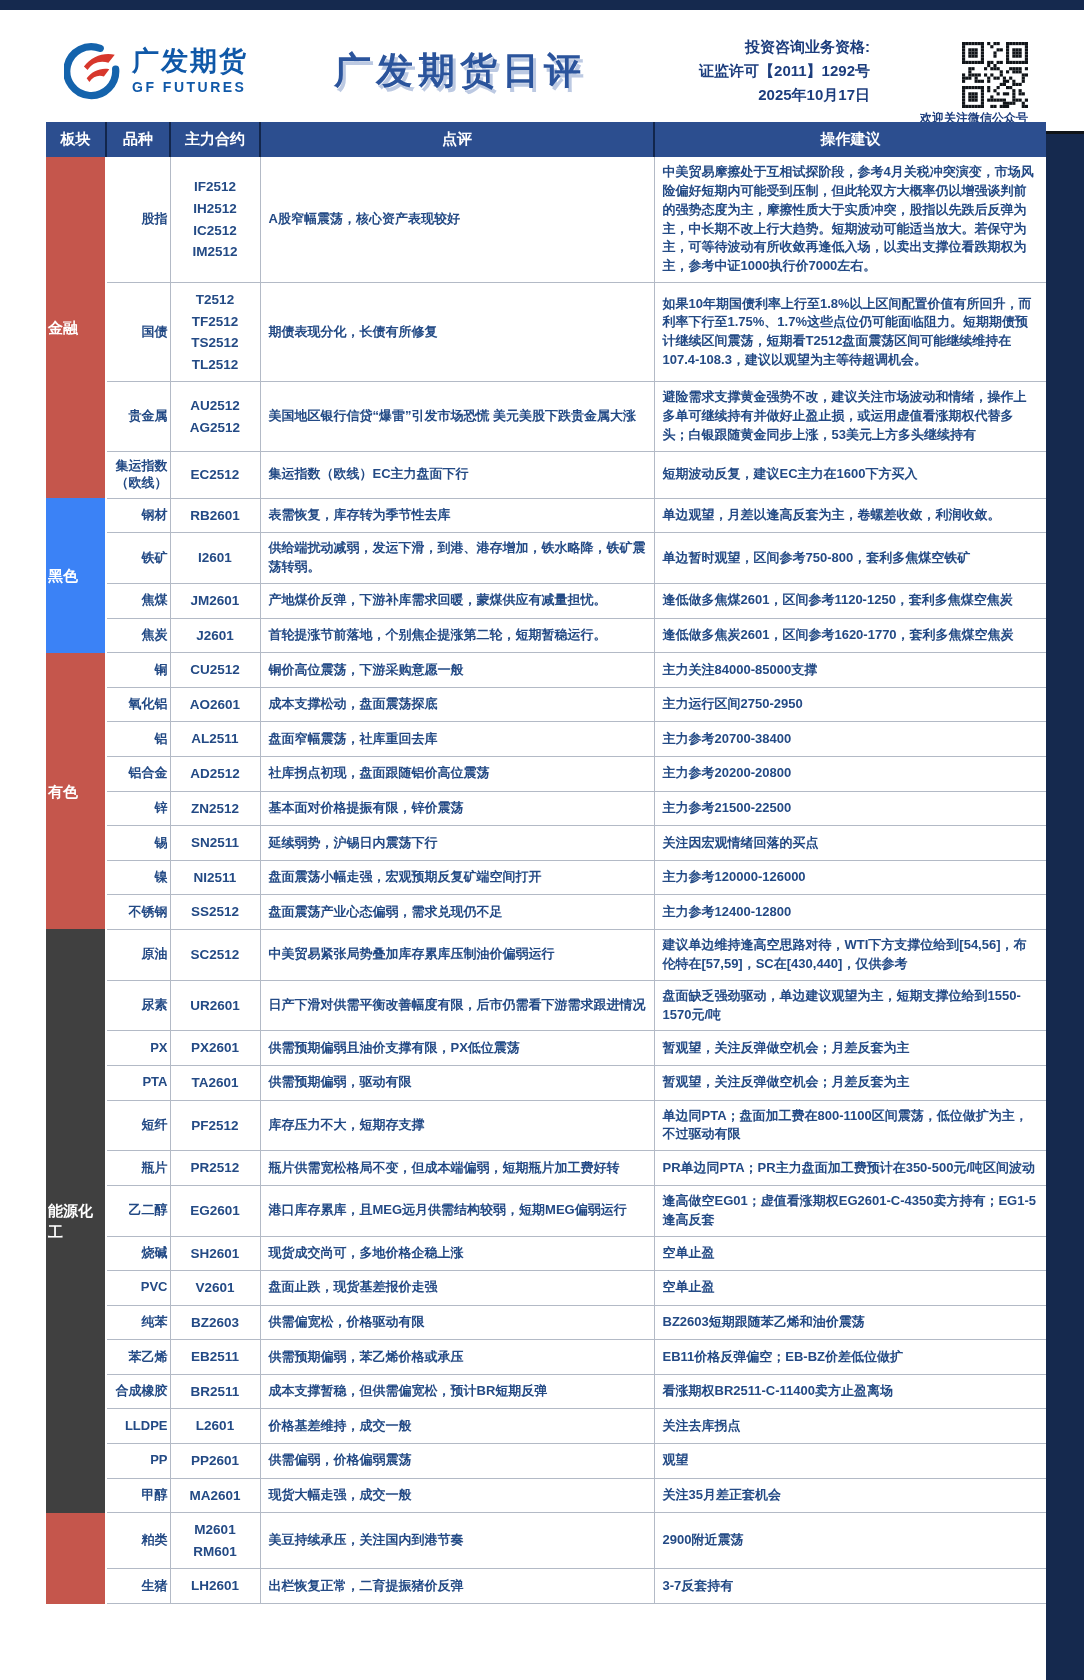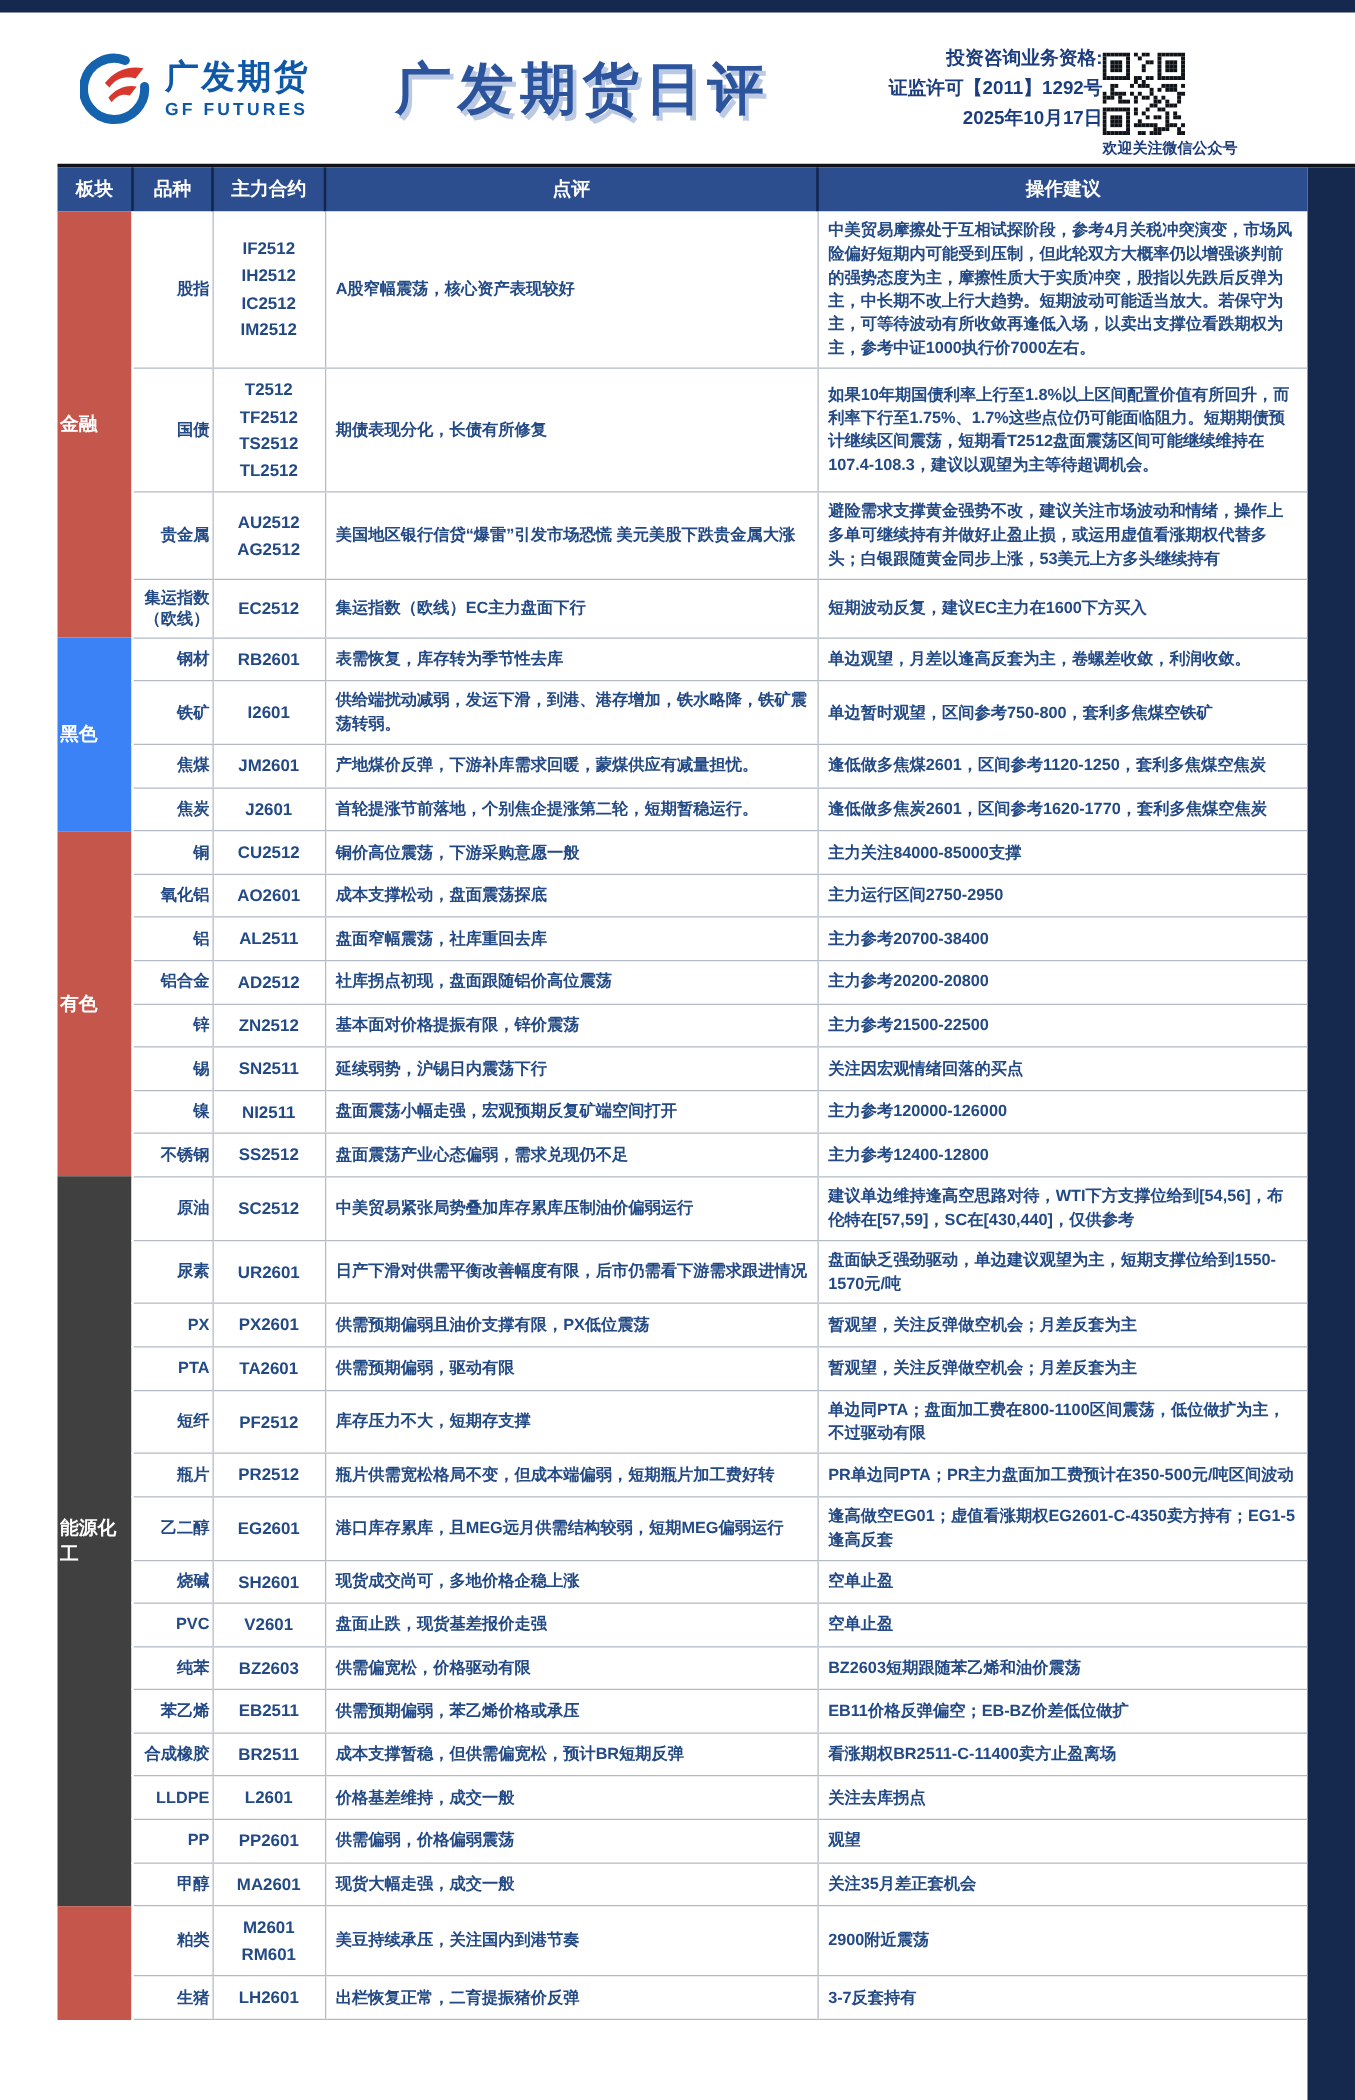--- a/index.html
+++ b/index.html
@@ -4,29 +4,29 @@
 <style>
   html,body{margin:0;padding:0;background:#ffffff;}
   .page{position:relative;width:1084px;height:1680px;overflow:hidden;background:#ffffff;
         font-family:"Liberation Sans","DejaVu Sans",sans-serif;}
   .topbar{position:absolute;top:0;left:0;width:1084px;height:10px;background:#15294E;}
   .header{position:absolute;top:10px;left:0;width:1056px;height:122px;box-sizing:border-box;
           display:flex;align-items:center;padding:4px 28px 4px 64px;}
   .logo{display:flex;align-items:center;gap:10px;width:252px;flex:0 0 auto;}
   .logo-text .cn{font-size:27px;font-weight:bold;color:#0F58A8;letter-spacing:2px;line-height:1.1;}
   .logo-text .en{font-size:14px;font-weight:bold;color:#0F58A8;letter-spacing:2.5px;margin-top:2px;}
-  .title{flex:1;text-align:center;font-size:45px;font-weight:900;color:#2B549C;letter-spacing:5px;
+  .title{flex:1;text-align:center;font-size:37px;font-weight:900;color:#2B549C;letter-spacing:5px;
          text-shadow:3px 4px 0 #BCC9E2;white-space:nowrap;}
   .creds{flex:0 0 auto;width:252px;font-size:15px;font-weight:bold;color:#1C3D7D;line-height:1.6;padding-left:14px;text-align:right;}
-  .qrblock{flex:0 0 auto;width:158px;display:flex;flex-direction:column;align-items:flex-start;
+  .qrblock{flex:0 0 auto;width:158px;display:flex;flex-direction:column;align-items:flex-end;
            justify-content:flex-end;gap:2px;height:112px;}
   .qr-caption{font-size:12px;font-weight:bold;color:#1C3D7D;white-space:nowrap;}
   .divider{position:absolute;top:131px;left:46px;right:0;height:3px;background:#101418;}
   .band{position:absolute;top:134px;right:0;width:38px;bottom:0;background:#15294E;}
-  .table-area{position:absolute;top:134px;left:46px;width:848px;}
+  .table-area{position:absolute;top:122px;left:46px;width:848px;}
   table{border-collapse:collapse;width:1000px;table-layout:fixed;}
   thead th{background:#2C4E8F;color:#ffffff;font-size:15px;font-weight:bold;height:31px;
            border-left:2px solid #12264C;padding:2px;}
   thead th:first-child{border-left:none;}
   td{font-size:13px;color:#234A85;font-weight:bold;border-bottom:1px solid #B3BAC6;
      border-left:1px solid #B3BAC6;padding:6px 8px;vertical-align:middle;line-height:1.45;height:32px;
      box-sizing:border-box;}
   td.section{border-left:none;border-bottom:none;border-right:2px solid #ffffff;color:#ffffff;
              font-size:15px;font-weight:bold;text-align:left;padding:2px;line-height:1.4;}
   td.variety{text-align:right;padding:6px 2px;line-height:1.3;border-left:none;}

